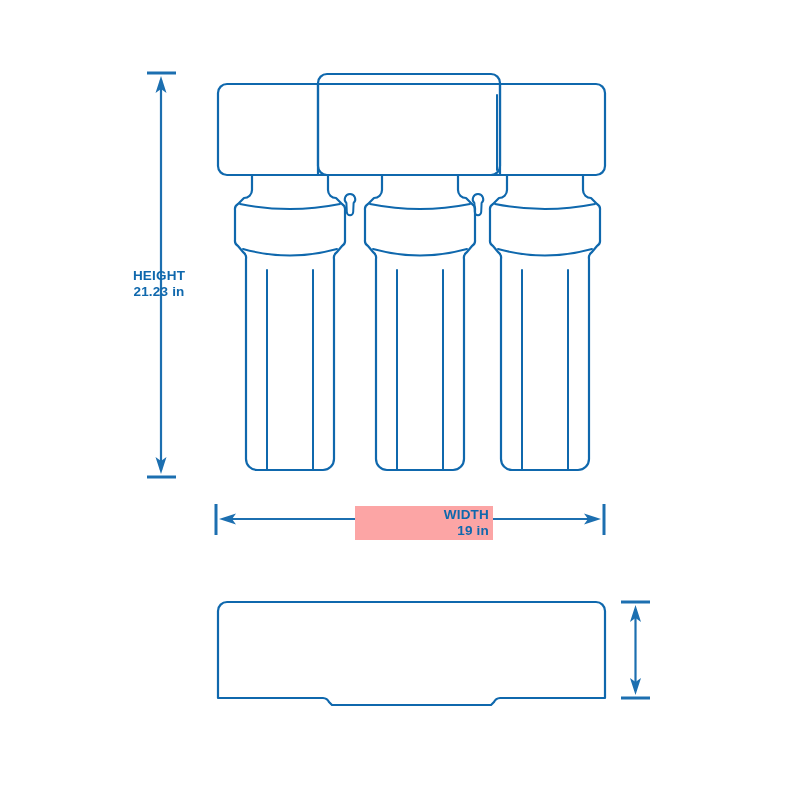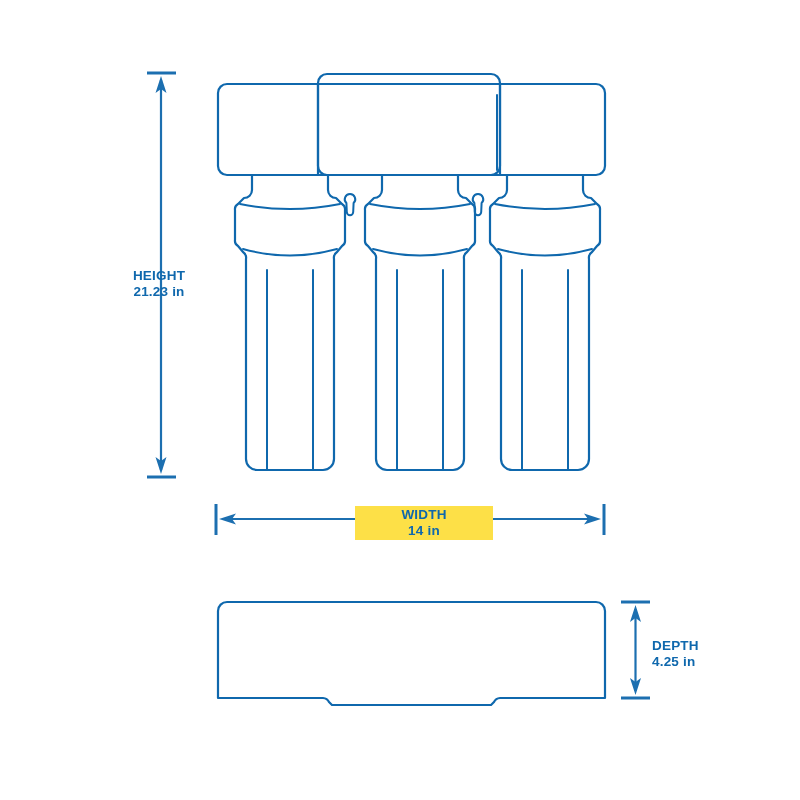--- a/index.html
+++ b/index.html
@@ -41,22 +41,22 @@
   #height-label {
     left: 104px;
     top: 268px;
     width: 110px;
     text-align: center;
   }
   #width-label {
     left: 355px;
     top: 506px;
     width: 130px;
-    text-align: center;
-    background: #fde047;
+    text-align: right;
+    background: #fca5a5;
     padding: 1px 4px;
   }
   #depth-label {
     left: 652px;
     top: 638px;
     width: 120px;
     text-align: left;
   }
 </style>
 </head>
@@ -266,21 +266,17 @@
 
   </svg>
 
   <div class="dim-label" id="height-label">
     <span class="l1">HEIGHT</span>
     <span class="l2">21.23 in</span>
   </div>
 
   <div class="dim-label" id="width-label">
     <span class="l1">WIDTH</span>
-    <span class="l2">14 in</span>
+    <span class="l2">19 in</span>
   </div>
 
-  <div class="dim-label" id="depth-label">
-    <span class="l1">DEPTH</span>
-    <span class="l2">4.25 in</span>
-  </div>
 
 </div>
 
 </body></html>

